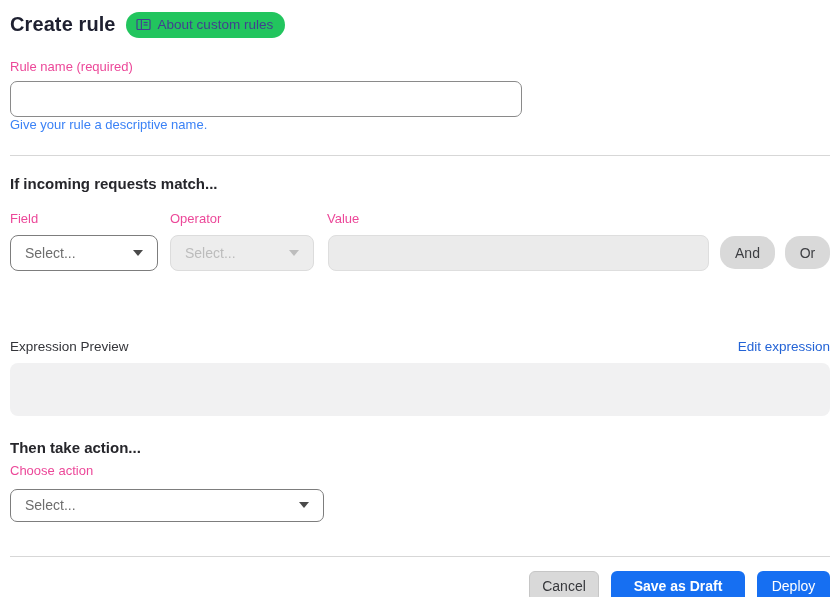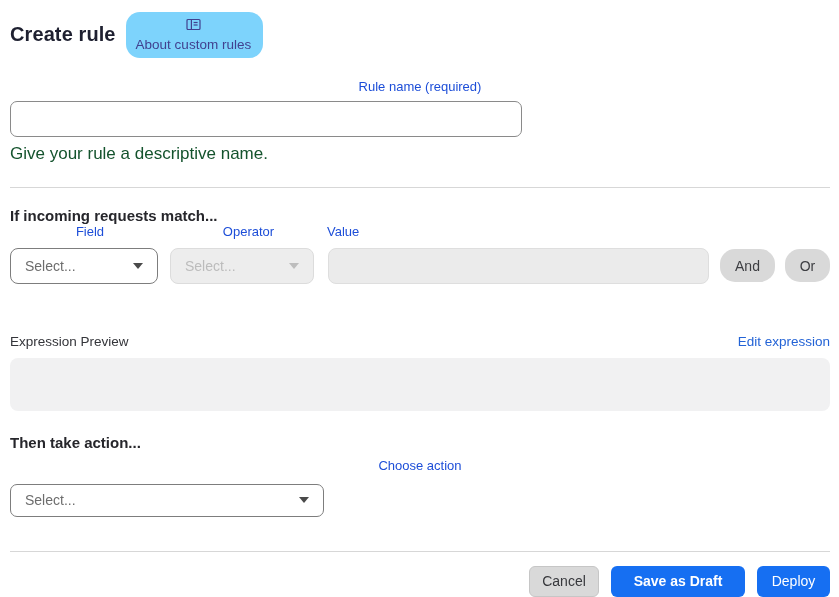--- a/index.html
+++ b/index.html
@@ -10,31 +10,30 @@
     color: #26262b;
     overflow: hidden;
   }
   .page { padding: 10px 9px 0 10px; width: 839px; }
 
   
   .header-row { display: flex; align-items: center; gap: 10px; margin-top: 2px; }
   .page-title { font-size: 20px; font-weight: 700; color: #1e2030; letter-spacing: .1px; }
   .badge {
     display: inline-flex; align-items: center; gap: 7px;
-    background: #7dd3fc; color: #41418f;
+    background: #22c55e; color: #41418f;
     font-size: 13.5px; line-height: 1;
     padding: 6px 12px 6px 10px; border-radius: 14px;
     cursor: pointer;
-    flex-direction: column;
   }
   .badge svg { display: block; }
 
   
-  .field-label { font-size: 13px; color: #1d4ed8; text-align: center; }
-  .helper-text { font-size: 17px; color: #14532d; margin-top: 7px; }
+  .field-label { font-size: 13px; color: #ec4899; }
+  .helper-text { font-size: 13px; color: #3b82f6; }
 
   
   .rule-name-label { margin-top: 21px; }
   .rule-name-input {
     display: block; margin-top: 7px;
     width: 512px; height: 36px;
     border: 1px solid #8a8a8a; border-radius: 7px;
     font-family: "Liberation Sans", sans-serif;
     font-size: 14px; padding: 0 12px; color: #26262b;
     outline: none; background: #fff;
@@ -42,21 +41,21 @@
 
   .divider { border: none; border-top: 1px solid #d7d7d7; height: 0; }
   .divider-1 { margin-top: 23px; }
   .divider-2 { margin-top: 34px; }
 
   .section-heading { font-size: 15px; font-weight: 700; color: #26262b; }
   .heading-match { margin-top: 19px; }
   .heading-action { margin-top: 23px; }
 
   
-  .match-labels { display: flex; }
+  .match-labels { display: flex; margin-top: 19px; }
   .match-labels .lbl-field { width: 160px; }
   .match-labels .lbl-operator { width: 157px; }
   .match-controls { display: flex; margin-top: 9px; align-items: center; }
 
   .select-box {
     height: 36px; border-radius: 8px;
     display: flex; align-items: center; justify-content: space-between;
     padding: 12px 14px; font-size: 14px; cursor: pointer;
   }
   .select-enabled {
@@ -85,21 +84,21 @@
   .chip-btn {
     height: 33px; border: none; border-radius: 15px;
     background: #d9d9d9; color: #3d3e42;
     font-family: "Liberation Sans", sans-serif; font-size: 14px;
     cursor: pointer;
   }
   .and-btn { width: 55px; margin-right: 10px; }
   .or-btn { width: 45px; }
 
   
-  .expr-row { display: flex; justify-content: space-between; align-items: flex-end; margin-top: 50px; }
+  .expr-row { display: flex; justify-content: space-between; align-items: flex-end; margin-top: 68px; }
   .expr-label { font-size: 13.5px; color: #34353a; }
   .expr-link { font-size: 13.5px; color: #2363d6; text-decoration: none; cursor: pointer; }
   .expr-box {
     margin-top: 9px; height: 53px; width: 100%;
     background: #f1f1f2; border-radius: 8px;
     font-size: 13px; color: #55565a; padding: 8px 12px;
   }
 
   
   .choose-label { margin-top: 7px; }

